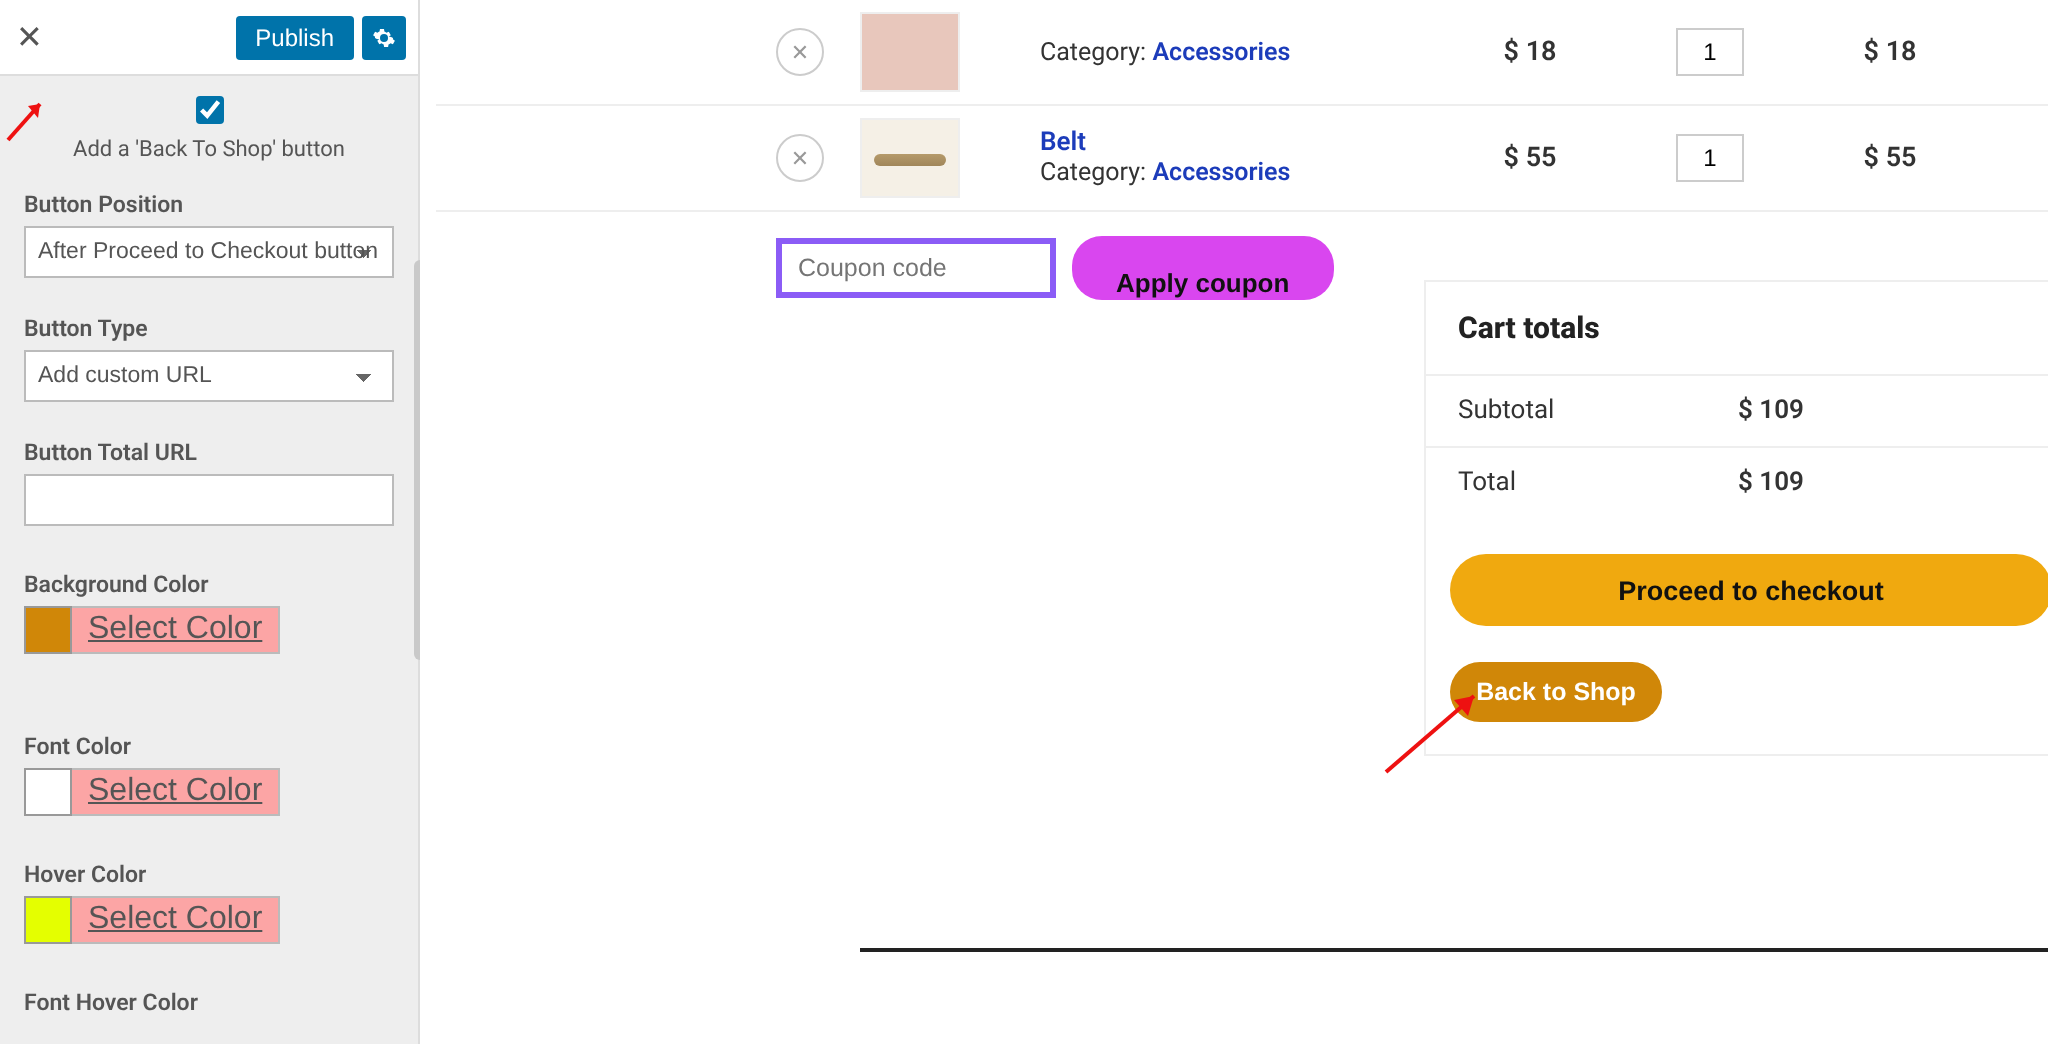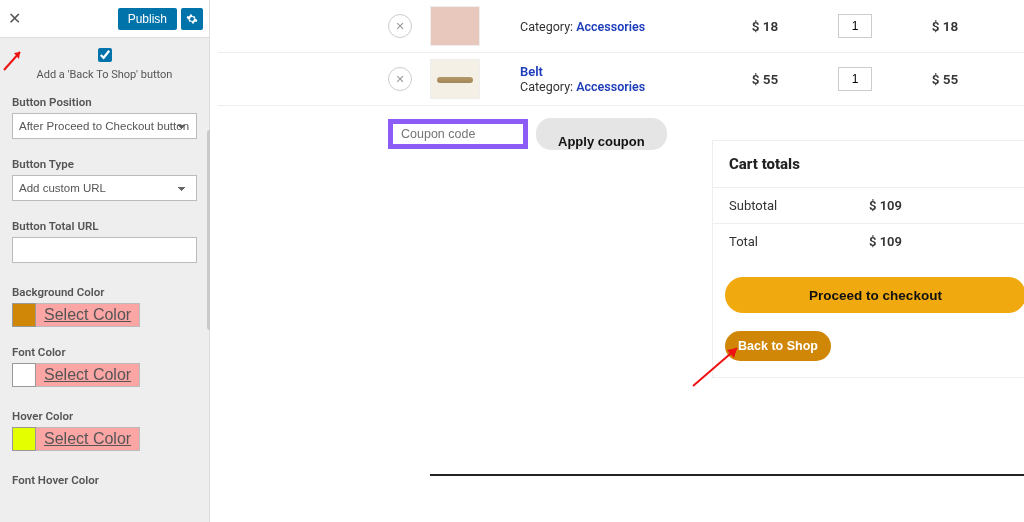--- a/index.html
+++ b/index.html
@@ -39,22 +39,22 @@
   .prod-col { flex: 0 0 200px; font-size: 13px; }
   .prod-title { color:#1c3cba; font-weight:600; font-size:13px;}
   .prod-cat { color:#333; font-size:12.5px; }
   .prod-cat a{ color:#1c3cba; font-weight:600; text-decoration:none;}
   .price-col { flex:0 0 90px; text-align:center; color:#333; font-weight:600; font-size:13.5px;}
   .qty-col { flex:0 0 90px; text-align:center;}
   .qty-input{ width:34px; height:24px; border:1px solid #ccc; text-align:center; font-size:12px;}
   .sub-col{ flex:0 0 90px; text-align:center; color:#333; font-weight:600; font-size:13.5px;}
 
   .coupon-row{ display:flex; gap:8px; padding:12px 0 0 170px; align-items:center;}
-  .coupon-input{ width:140px; height:30px; border:5px solid #8b5cf6; padding:0 8px; font-size:12.5px; color:#999;}
-  .apply-btn{ height:30px; background:#e5e5e5; color:#111; font-weight:700; font-size:13px; border:none; border-radius:15px; padding:16px 22px; cursor:pointer;}
+  .coupon-input{ width:140px; height:30px; border:3px solid #8b5cf6; padding:0 8px; font-size:12.5px; color:#999;}
+  .apply-btn{ height:30px; background:#d946ef; color:#111; font-weight:700; font-size:13px; border:none; border-radius:15px; padding:16px 22px; cursor:pointer;}
 
   .cart-totals{ position:absolute; top:140px; right:0; width:312px; border:1px solid #eee; border-right:none; }
   .ct-head{ padding:14px 16px; font-weight:800; font-size:15px; color:#222;}
   .ct-line{ display:flex; justify-content:flex-start; gap:60px; padding:10px 16px; border-top:1px solid #eee; font-size:13px;}
   .ct-label{ flex:0 0 80px; color:#333;}
   .ct-val{ color:#333; font-weight:600;}
   .proceed-btn{ margin:18px 12px 12px; width:calc(100% - 10px); height:36px; background:#f0a90f; color:#111; font-weight:700; border:none; border-radius:18px; font-size:13.5px; cursor:pointer;}
   .back-shop-btn{ margin:6px 12px 16px; width:106px; height:30px; background:#d08708; color:#fff; font-weight:700; border:none; border-radius:15px; font-size:12.5px; cursor:pointer;}
 
   .red-arrow-2{ position:absolute; top:340px; right:275px; pointer-events:none;}
@@ -104,21 +104,21 @@
   </div>
 
   <div class="field-group" style="margin-top:14px">
     <span class="field-label">Background Color</span>
     <div class="color-row">
       <div class="swatch" style="background:#d08708"></div>
       <button class="select-color-btn">Select Color</button>
     </div>
   </div>
 
-  <div class="field-group" style="margin-top:10px">
+  <div class="field-group" style="margin-top:31px">
     <span class="field-label">Font Color</span>
     <div class="color-row">
       <div class="swatch" style="background:#ffffff"></div>
       <button class="select-color-btn">Select Color</button>
     </div>
   </div>
 
   <div class="field-group" style="margin-top:14px">
     <span class="field-label">Hover Color</span>
     <div class="color-row">

